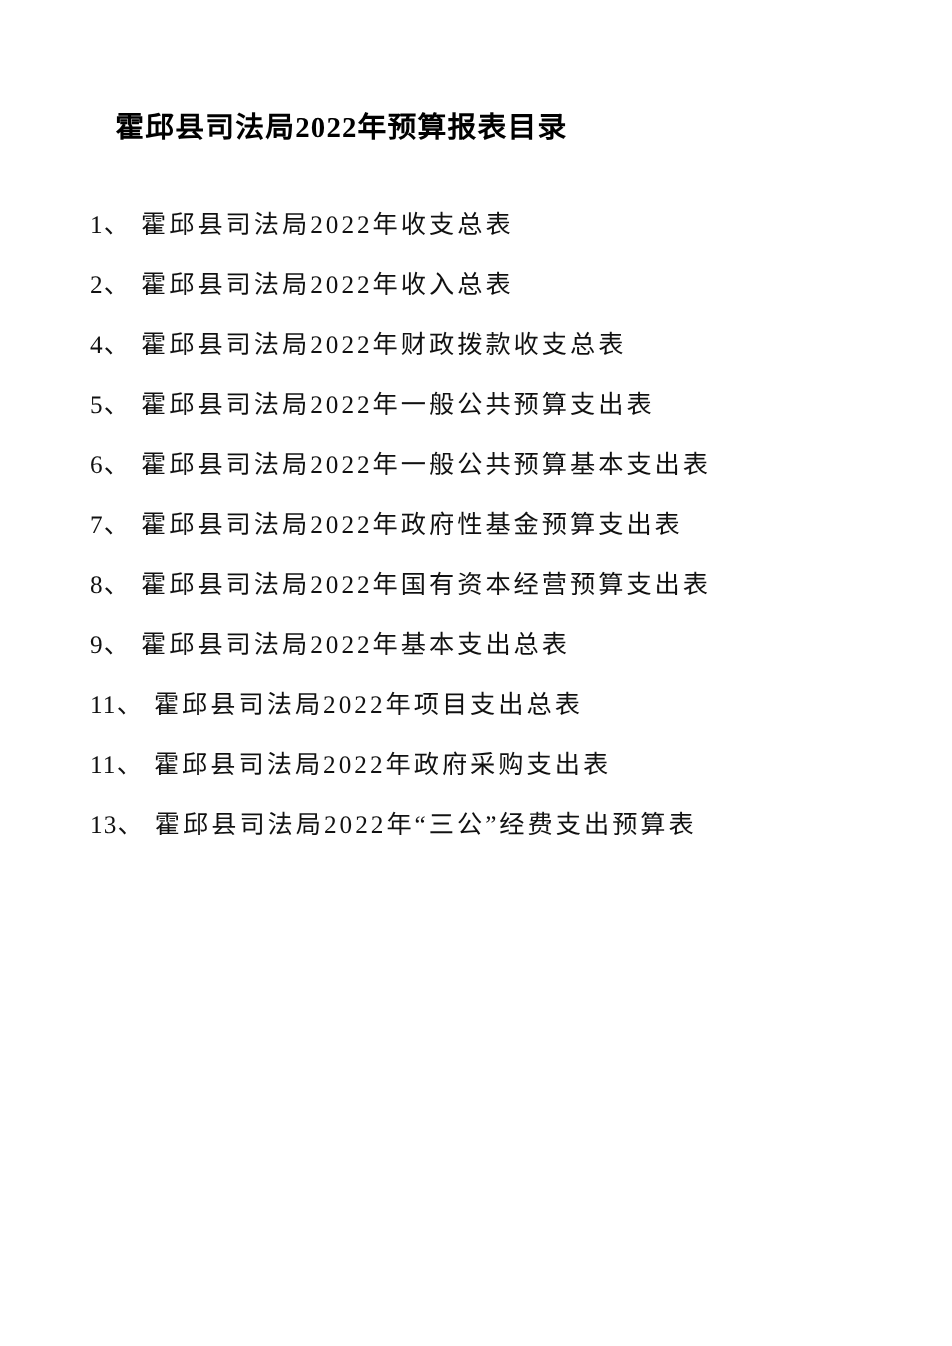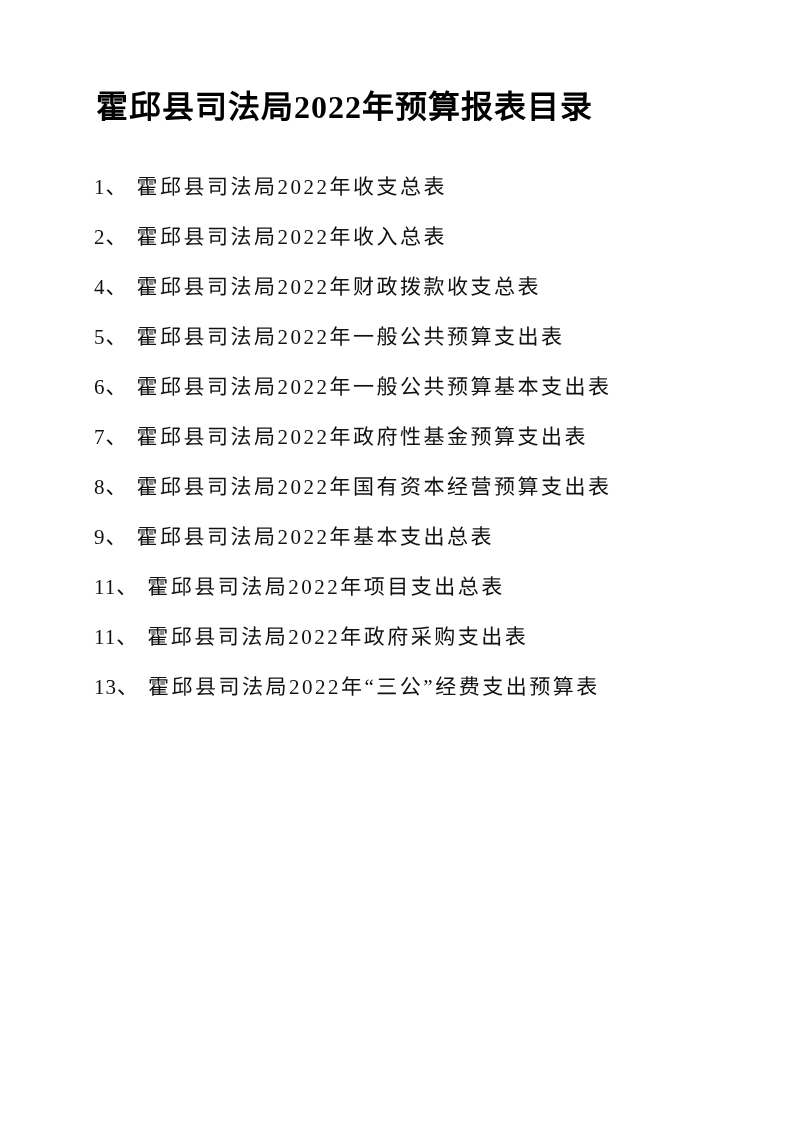--- a/index.html
+++ b/index.html
@@ -13,31 +13,31 @@
   }
   .page {
     position: relative;
     width: 793px;
     height: 1122px;
     background: #ffffff;
   }
   .doc-title {
     padding-top: 88px;
     padding-left: 96px;
-    font-size: 32px;
+    font-size: 24px;
     line-height: 38px;
     font-weight: bold;
     letter-spacing: 1px;
     color: #000000;
     white-space: nowrap;
   }
   .toc-list {
     list-style: none;
     margin-top: 36px;
-    margin-left: 94px;
+    margin-left: 75px;
   }
   .toc-item {
     height: 50px;
     line-height: 50px;
     font-size: 21px;
     letter-spacing: 2.5px;
     color: #111111;
     white-space: nowrap;
   }
   .toc-item .num {

